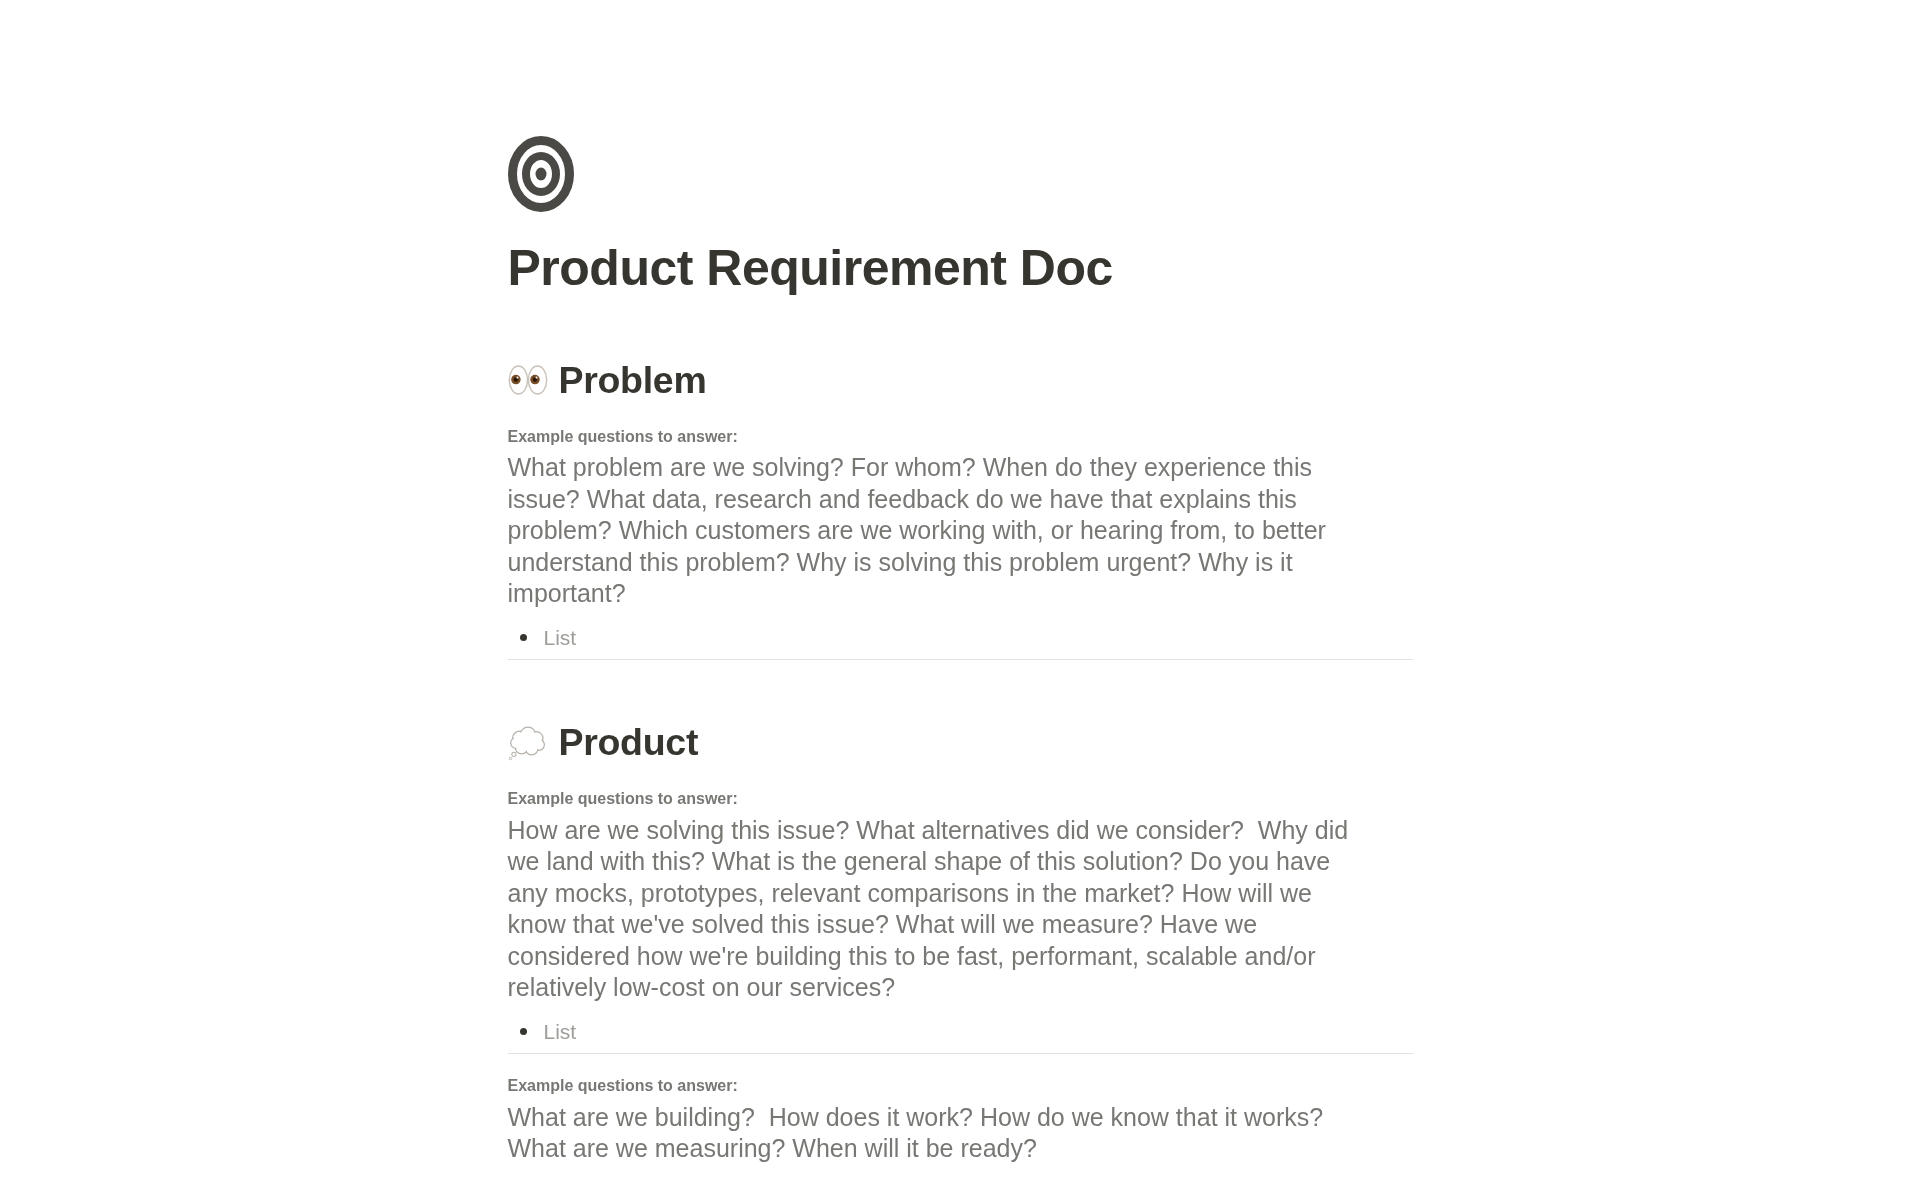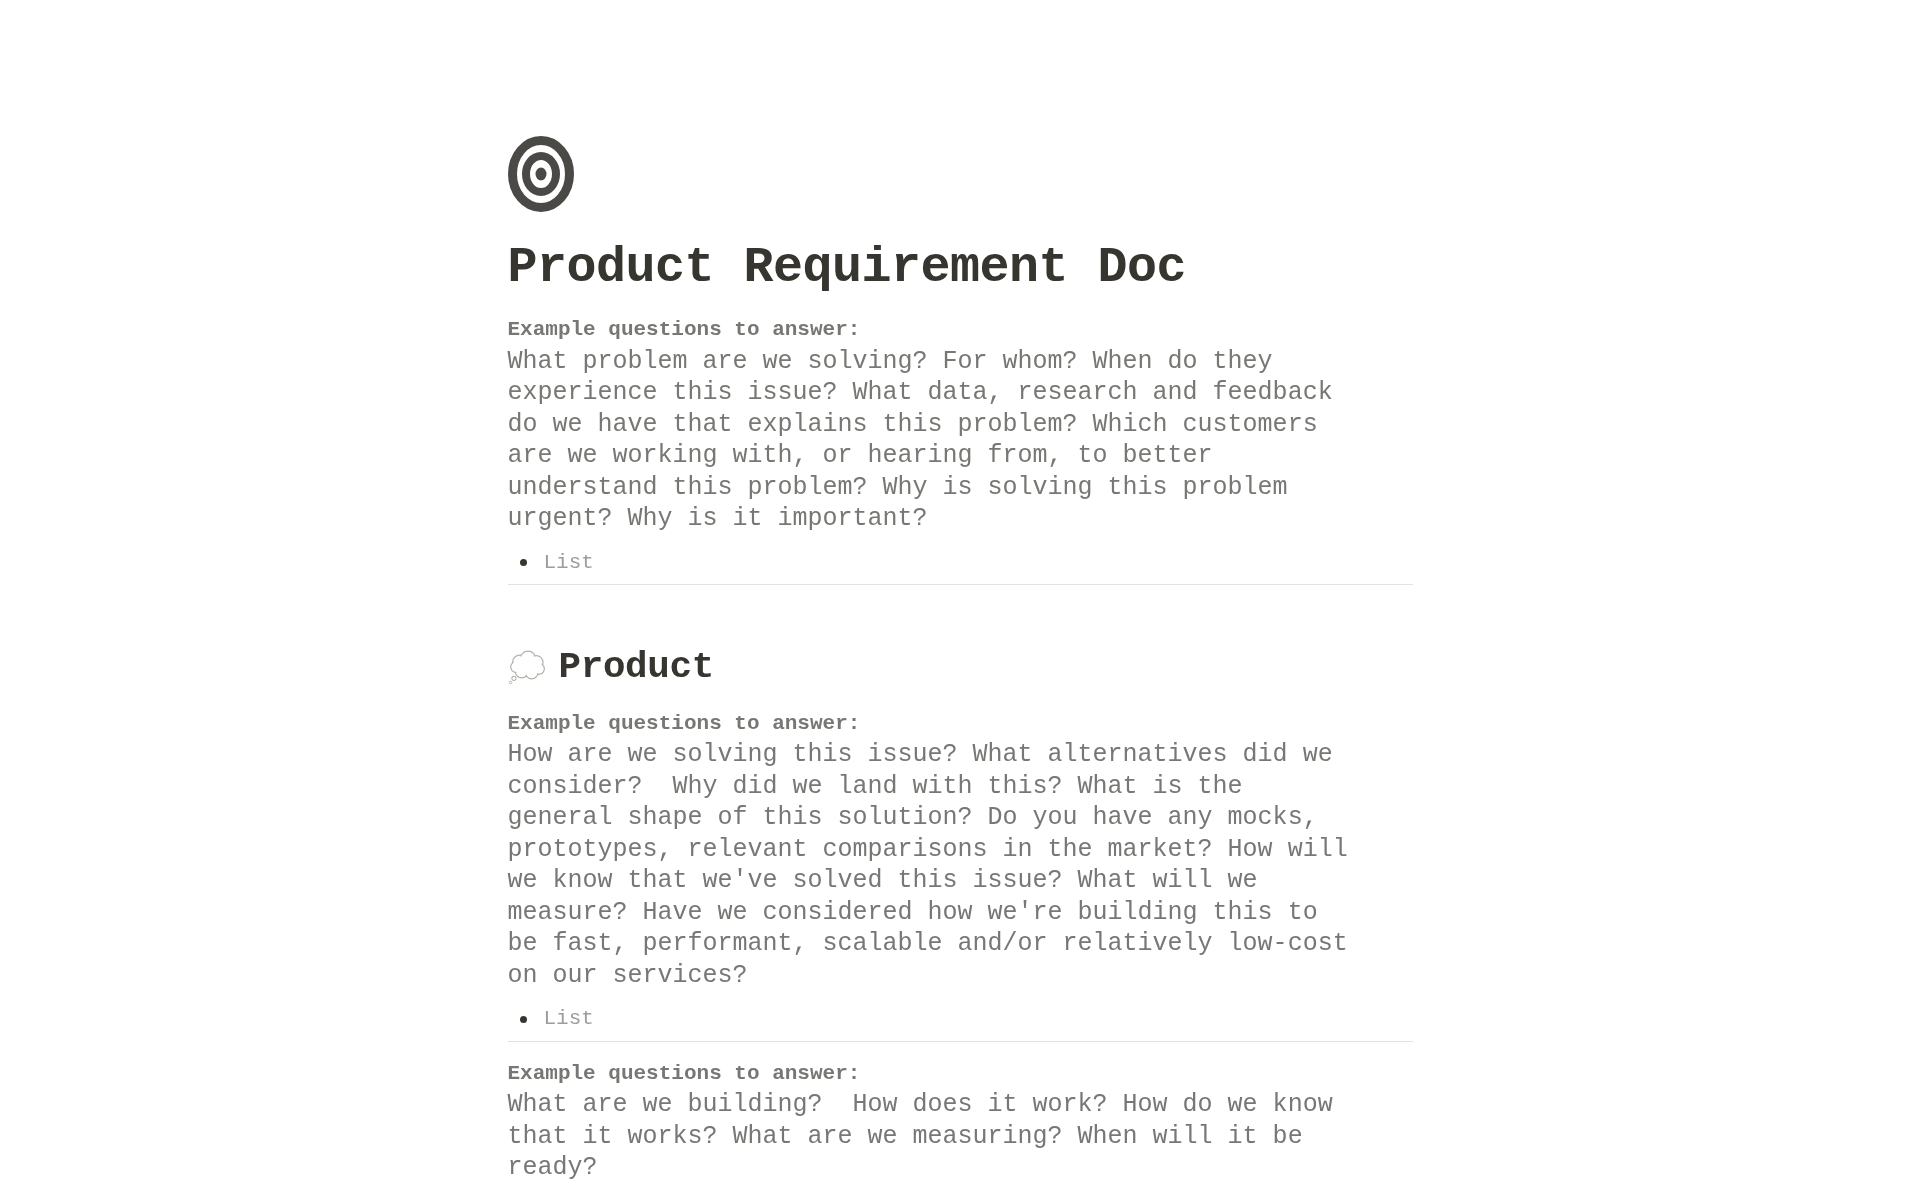--- a/index.html
+++ b/index.html
@@ -2,21 +2,21 @@
 <html><head>
 <meta charset="utf-8">
 <style>
   html, body { margin: 0; padding: 0; background: #ffffff; }
   .page {
     position: relative;
     width: 1920px;
     height: 1199px;
     overflow: hidden;
     background: #ffffff;
-    font-family: Liberation Mono, monospace;
+    font-family: Liberation Sans, sans-serif;
     border-radius: 24px;
     -webkit-font-smoothing: antialiased;
   }
   .content {
     width: 905px;
     margin: 0 auto;
     padding-top: 136px;
   }
   .page-icon { width: 66px; height: 76px; }
   .page-icon svg { display: block; }
@@ -37,21 +37,21 @@
     line-height: 1.3;
     font-weight: 700;
     letter-spacing: -0.3px;
     color: #37352f;
   }
   .emoji { display: inline-flex; align-items: center; }
   .emoji svg { display: block; }
   .q-label {
     margin-top: 16px;
     max-width: 850px;
-    font-size: 21px;
+    font-size: 16px;
     line-height: 31.5px;
     font-weight: 700;
     color: #787774;
   }
   .q-text {
     margin: 0;
     max-width: 850px;
     font-size: 25px;
     line-height: 31.5px;
     font-weight: 400;
@@ -97,20 +97,35 @@
       <svg width="66" height="76" viewBox="0 0 66 76">
         <ellipse cx="33" cy="38" rx="28.5" ry="33.5" fill="none" stroke="#4a4945" stroke-width="9"></ellipse>
         <ellipse cx="33" cy="38" rx="15" ry="18" fill="none" stroke="#4a4945" stroke-width="8"></ellipse>
         <ellipse cx="33" cy="38" rx="5.5" ry="6.5" fill="#4a4945"></ellipse>
       </svg>
     </div>
 
     <h1 class="doc-title">Product Requirement Doc</h1>
 
     <section>
+      <h2 class="section-heading">
+        <span class="emoji">
+          <svg width="40" height="34" viewBox="0 0 44 34">
+            <ellipse cx="11.5" cy="17" rx="10" ry="15.3" fill="#ffffff" stroke="#c9c3ba" stroke-width="1.6"></ellipse>
+            <ellipse cx="32.5" cy="17" rx="10" ry="15.3" fill="#ffffff" stroke="#c9c3ba" stroke-width="1.6"></ellipse>
+            <circle cx="8.7" cy="16.5" r="5.2" fill="#754c24"></circle>
+            <circle cx="8.7" cy="16.5" r="2.4" fill="#2a1606"></circle>
+            <circle cx="10.4" cy="14.3" r="1.2" fill="#ffffff" opacity="0.9"></circle>
+            <circle cx="29.7" cy="16.5" r="5.2" fill="#754c24"></circle>
+            <circle cx="29.7" cy="16.5" r="2.4" fill="#2a1606"></circle>
+            <circle cx="31.4" cy="14.3" r="1.2" fill="#ffffff" opacity="0.9"></circle>
+          </svg>
+        </span>
+        <span>Problem</span>
+      </h2>
       <div class="q-label">Example questions to answer:</div>
       <p class="q-text">What problem are we solving? For whom? When do they experience this issue? What data, research and feedback do we have that explains this problem? Which customers are we working with, or hearing from, to better understand this problem? Why is solving this problem urgent? Why is it important?</p>
       <div class="list-row">
         <span class="bullet"></span>
         <span class="list-text">List</span>
       </div>
       <hr class="divider">
     </section>
 
     <section>

